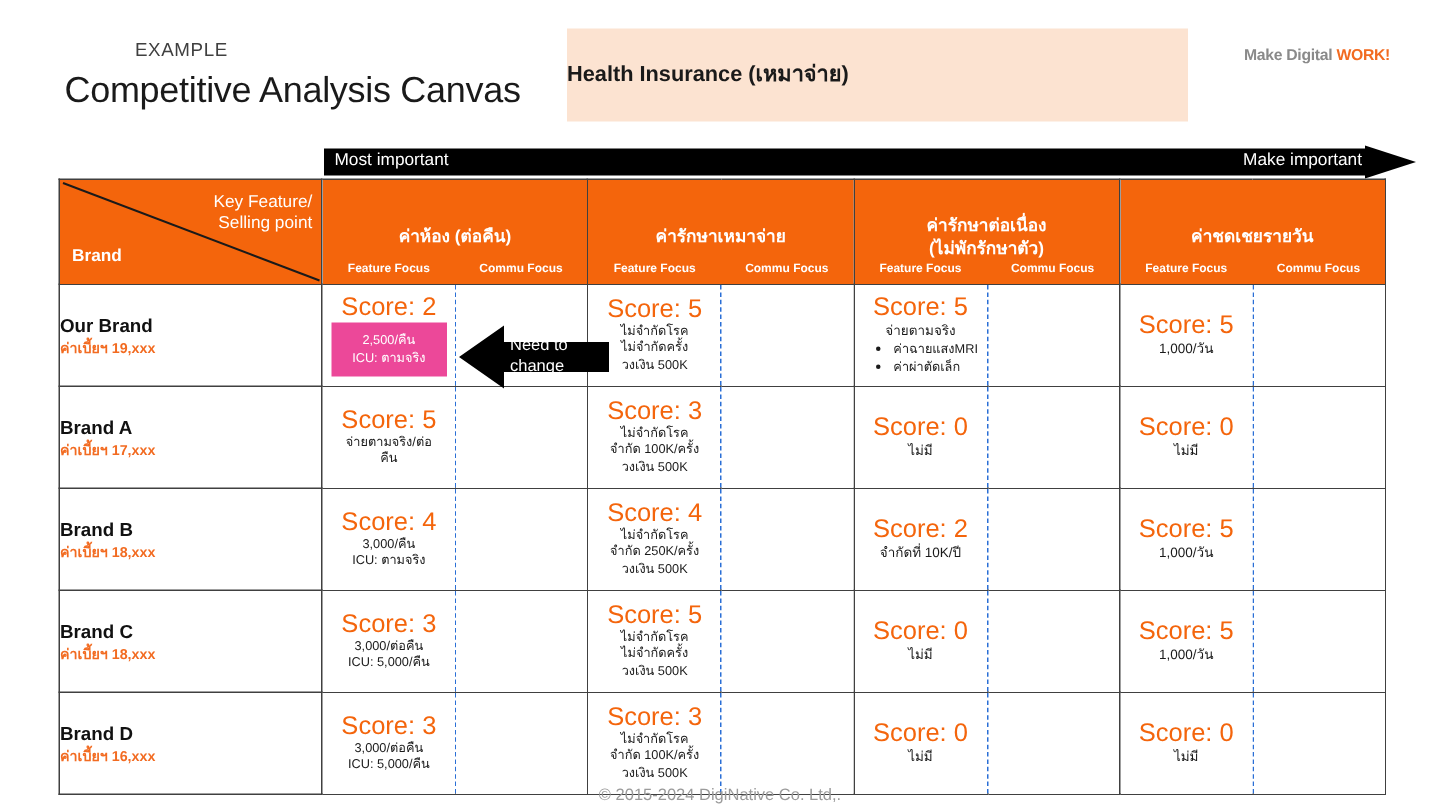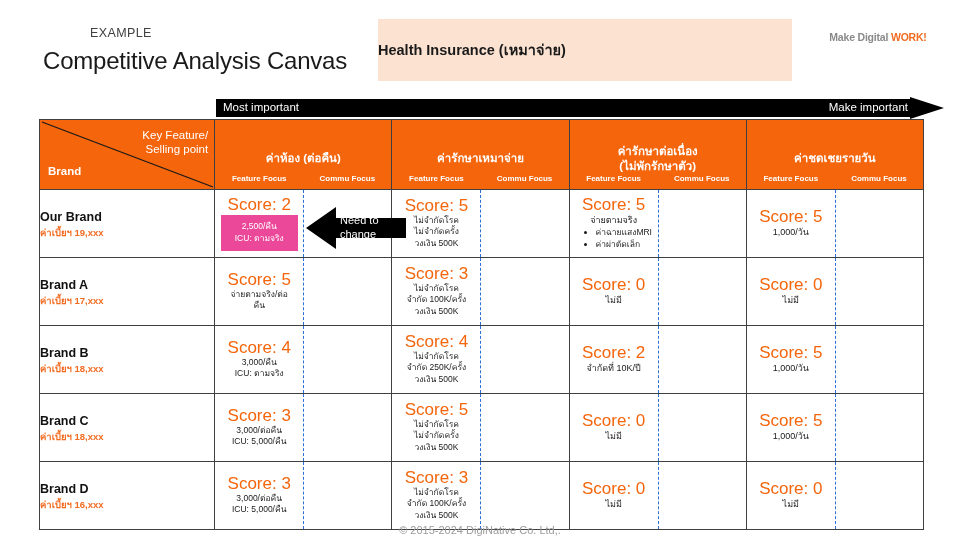--- a/index.html
+++ b/index.html
@@ -261,21 +261,21 @@
     padding: 5px 14px 6px 14px;
     line-height: 12.5px;
     font-size: 8.5px;
     margin-top: 1px;
   }
 
   
   #need-change-callout {
     position: absolute;
     left: 306px;
-    top: 204px;
+    top: 214px;
     width: 100px;
     height: 48px;
     z-index: 20;
   }
   #need-change-callout svg { display: block; }
   #need-change-callout .txt {
     position: absolute;
     left: 34px;
     top: 9px;
     width: 62px;

